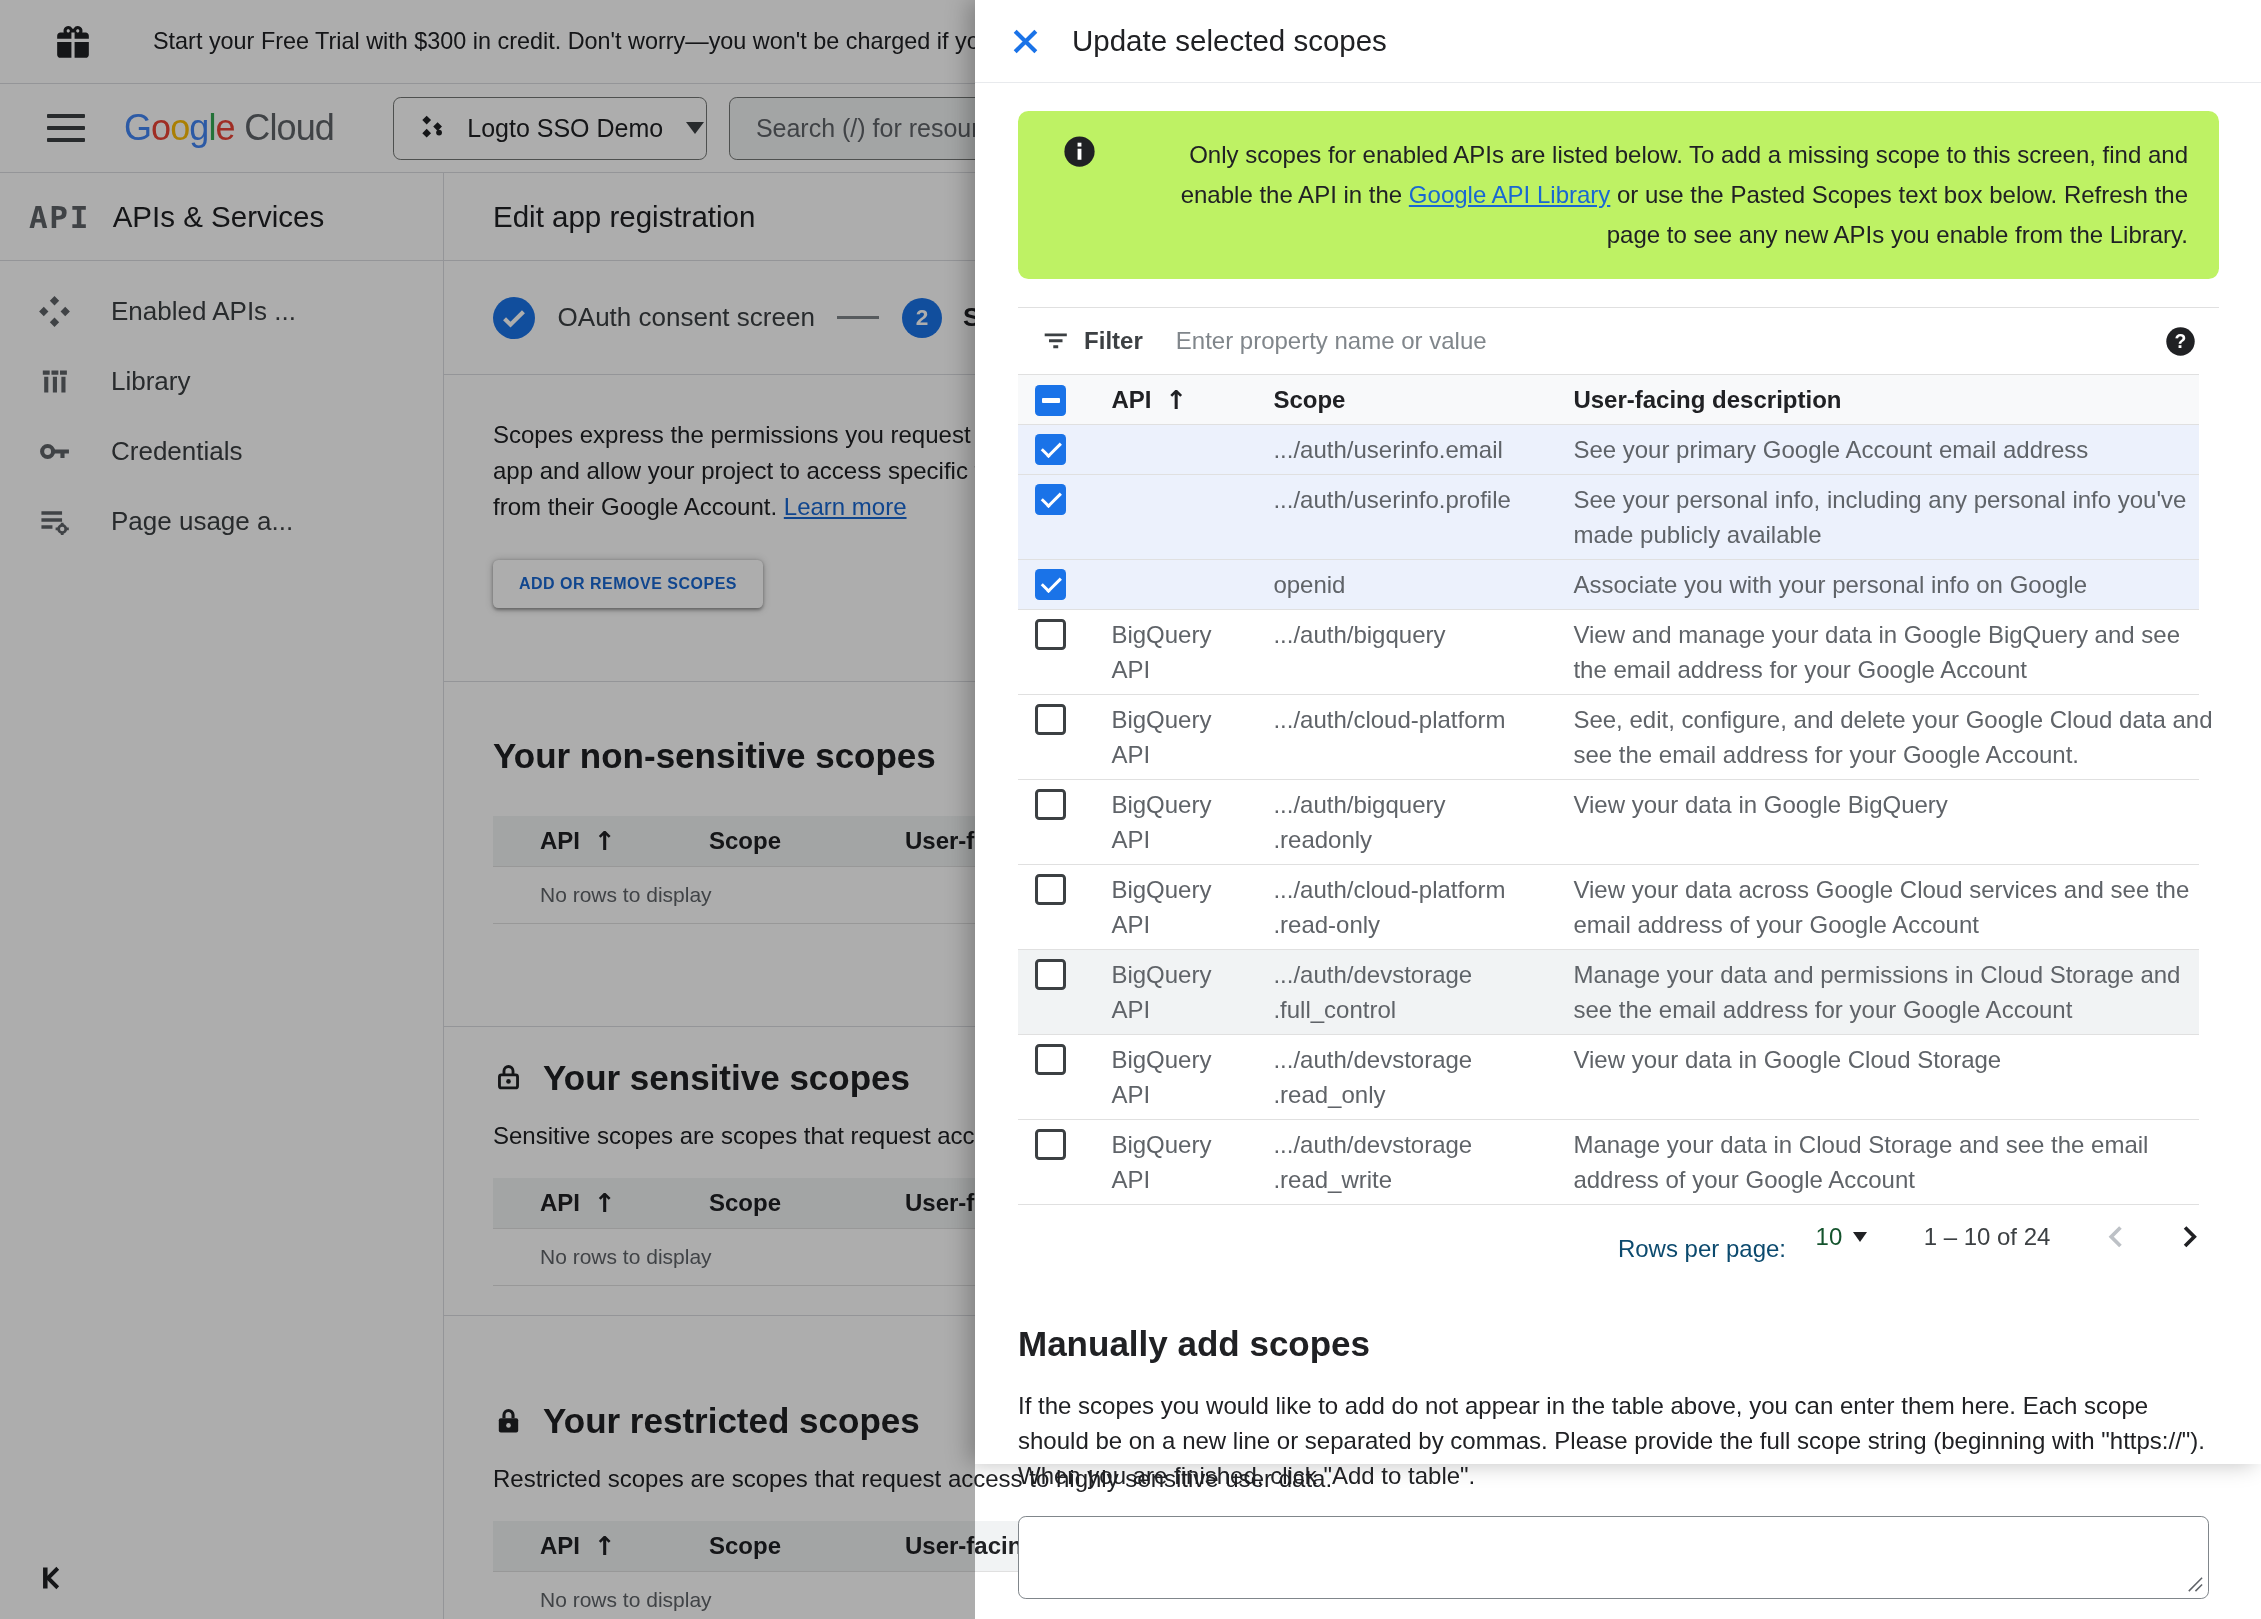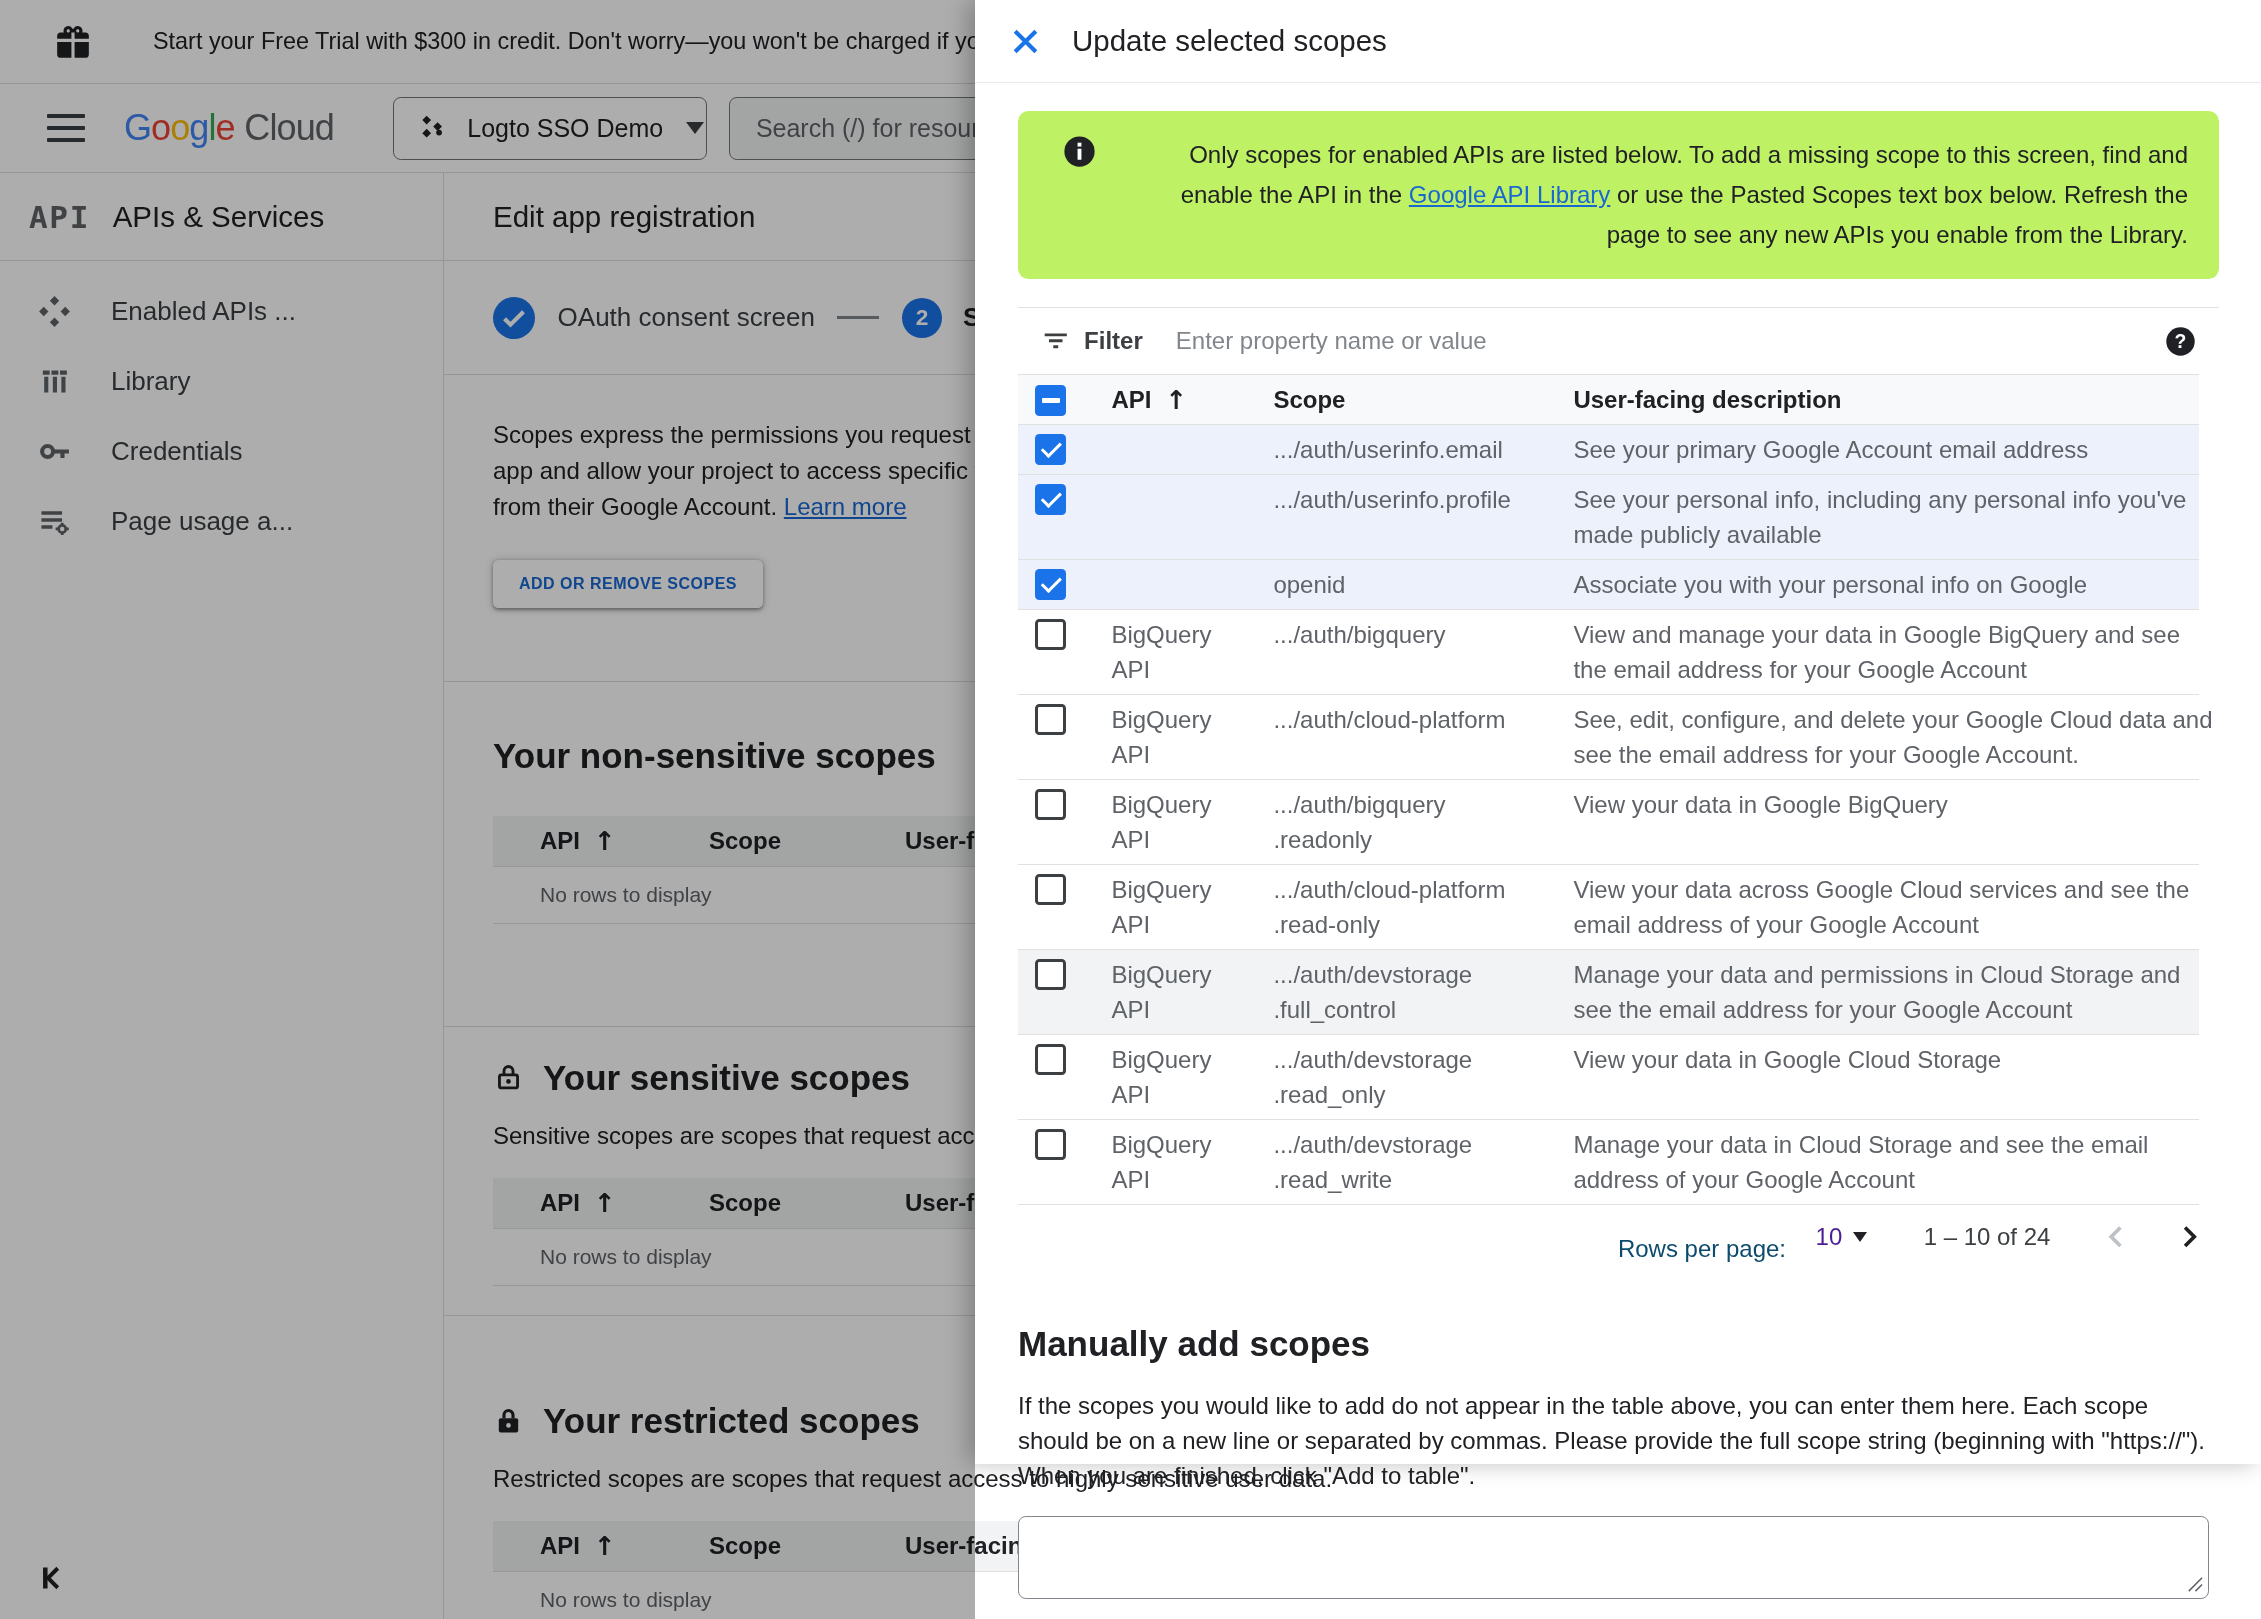--- a/index.html
+++ b/index.html
@@ -108,21 +108,21 @@
   .cell div{white-space:nowrap;}
   .cbx{position:relative;display:block;width:31px;height:31px;border-radius:4.3px;margin-top:1.7px;cursor:pointer;box-sizing:border-box;}
   .cbx.checked,.cbx.ind{background:#1A73E8;}
   .cbx.unchecked{border:3px solid #3C4043;background:#fff;}
   .cbx.checked::after{content:"";position:absolute;left:10.4px;top:4.3px;width:7.8px;height:15.6px;
                       border:solid #fff;border-width:0 3.5px 3.5px 0;transform:rotate(45deg);}
   .cbx.ind::after{content:"";position:absolute;left:7px;top:13.5px;width:17.4px;height:4.3px;background:#fff;border-radius:0.9px;}
 
   .pagination{height:63px;display:flex;align-items:center;justify-content:flex-end;font-size:24px;}
   .rpp-label{color:#0c4a6e;margin-top:24px;}
-  .rpp-value{color:#4c1d95;margin-left:29.5px;display:flex;align-items:center;cursor:pointer;}
+  .rpp-value{color:#14532d;margin-left:29.5px;display:flex;align-items:center;cursor:pointer;}
   .rpp-caret{width:0;height:0;border-left:7.8px solid transparent;border-right:7.8px solid transparent;border-top:10.4px solid #202124;margin-left:10.4px;}
   .range{color:#3C4043;margin-left:57px;}
   .pg-prev{margin-left:52px;cursor:default;}
   .pg-next{margin-left:42px;margin-right:15.6px;cursor:pointer;}
 
   .manual-title{margin-top:56px;font-size:35px;font-weight:700;color:#202124;}
   .manual-text{margin-top:24px;font-size:24px;line-height:35px;color:#202124;max-width:1191px;}
   .manual-area{position:relative;margin-top:22.6px;width:1191px;}
   .manual-area textarea{width:100%;height:83px;box-sizing:border-box;border:1.7px solid #80868B;border-radius:7.8px;
                         resize:none;outline:none;font-family:inherit;font-size:24px;padding:10.4px 14px;}

